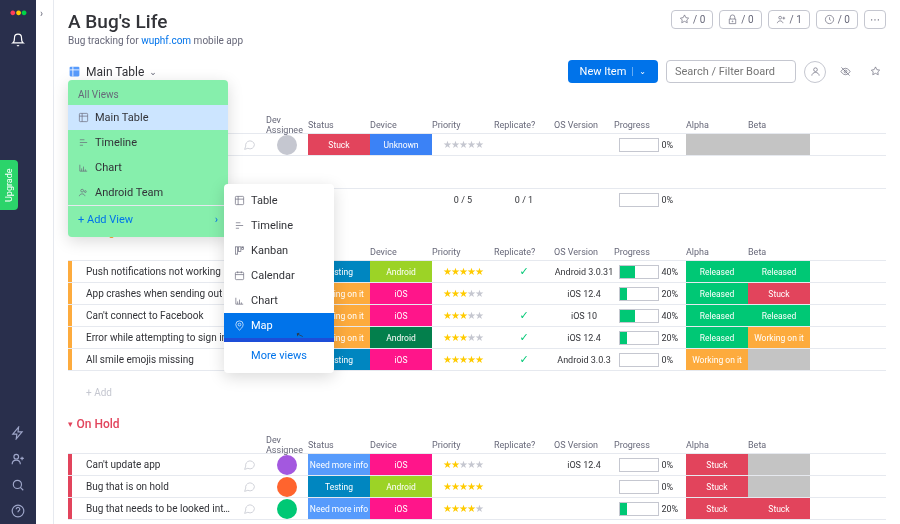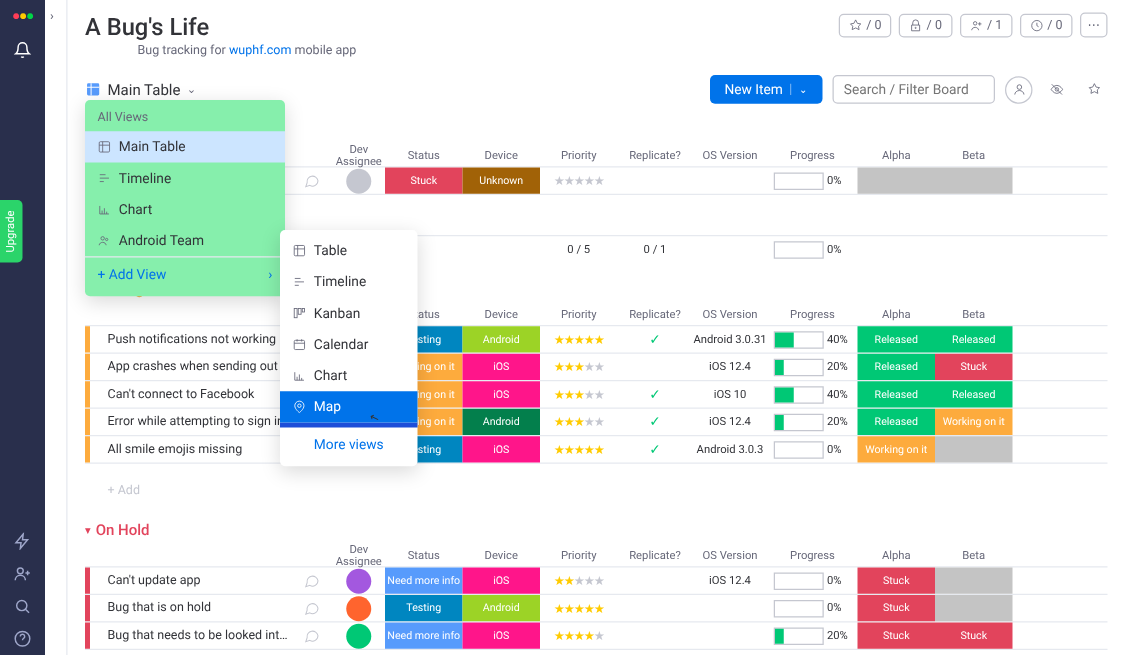--- a/index.html
+++ b/index.html
@@ -8,21 +8,21 @@
 .leftbar .logo { font-size:11px; letter-spacing:-1px; margin-bottom:10px; cursor:pointer; }
 .leftbar .bell { color:#fff; font-size:14px; margin-top:4px; cursor:pointer; }
 .leftbar .bottom { position:absolute; bottom:6px; display:flex; flex-direction:column; align-items:center; gap:12px; }
 .leftbar .bottom svg { width:14px; height:14px; stroke:#9ea6c9; fill:none; stroke-width:2; cursor:pointer; }
 .upgrade { position:absolute; left:0; top:210px; background:#2bd46a; color:#fff; font-size:9px; padding:4px 8px; transform:rotate(-90deg); transform-origin:left top; border-radius:0 0 4px 4px; cursor:pointer; z-index:5; }
 .collapser { width:18px; border-right:1px solid #e6e9ef; position:relative; }
 .collapser .arrow { position:absolute; top:8px; left:4px; font-size:10px; color:#676879; cursor:pointer; }
 .main { flex:1; overflow:hidden; padding:10px 14px 0 14px; }
 .header { display:flex; justify-content:space-between; align-items:flex-start; }
 .titleblock h1 { font-size:19px; font-weight:500; color:#323338; }
-.titleblock .sub { font-size:10px; color:#676879; margin-top:2px;margin-left:42px; }
+.titleblock .sub { font-size:10px; color:#676879; margin-top:2px; }
 .titleblock .sub a { color:#0073ea; text-decoration:none; }
 .header-actions { display:flex; gap:6px; align-items:center; }
 .pill { border:1px solid #c5c7d0; border-radius:4px; padding:3px 7px; font-size:10px; color:#676879; display:flex; align-items:center; gap:3px; cursor:pointer; }
 .viewbar { display:flex; align-items:center; margin-top:14px; gap:8px; position:relative; }
 .viewsel { display:flex; align-items:center; gap:5px; font-size:12px; color:#323338; cursor:pointer; }
 .viewsel svg { width:13px; height:13px; fill:#579bfc; }
 .viewbar .right { margin-left:auto; display:flex; align-items:center; gap:8px; }
 .newitem { background:#0073ea; color:#fff; border:none; border-radius:4px; padding:5px 12px; font-size:11px; display:flex; align-items:center; gap:6px; cursor:pointer; }
 .newitem .caret { border-left:1px solid rgba(255,255,255,.4); padding-left:6px; font-size:8px; }
 .search { border:1px solid #c5c7d0; border-radius:4px; padding:4px 8px; font-size:11px; width:130px; color:#676879; }
@@ -36,21 +36,21 @@
 .dropdown2 { position:absolute; top:184px; left:224px; width:110px; background:#fff; box-shadow:0 4px 16px rgba(0,0,0,.15); border-radius:4px; padding:4px 0; z-index:11; font-size:11px; }
 .dropdown2 .item { padding:6px 10px; display:flex; align-items:center; gap:6px; cursor:pointer; color:#323338; }
 .dropdown2 .item.sel { background:#0073ea; color:#fff; position:relative; }
 .dropdown2 .item.sel::after { content:"↖"; position:absolute; right:30px; bottom:-2px; color:#333; font-size:9px; transform:rotate(-20deg); }
 .dropdown2 .more { text-align:center; color:#0073ea; padding:7px 0; border-top:4px solid #1d4ed8; cursor:pointer; }
 .board { margin-top:10px; font-size:10px; }
 .group { margin-top:14px; }
 .gtitle { display:flex; align-items:center; gap:4px; font-size:12px; font-weight:500; margin-bottom:4px; cursor:pointer; }
 .gtitle .chev { font-size:9px; }
 .cols, .row { display:grid; grid-template-columns:14px 150px 34px 42px 62px 62px 62px 60px 60px 72px 62px 62px; align-items:center; }
-.cols { color:#676879; font-size:9px; text-align:center; height:18px; }
+.cols { color:#676879; font-size:9px; text-align:left; height:18px; }
 .cols .name { text-align:left; }
 .row { height:22px; border-top:1px solid #e6e9ef; }
 .row .bar { width:4px; height:100%; }
 .row .name { font-size:10px; color:#323338; padding-left:4px; text-align:left; white-space:nowrap; overflow:hidden; text-overflow:ellipsis; cursor:pointer; }
 .chat { display:flex; justify-content:center; }
 .chat svg { width:13px; height:13px; stroke:#c5c7d0; fill:none; stroke-width:1.5; }
 .avatar { width:20px; height:20px; border-radius:50%; margin:0 auto; display:block; }
 .cell { height:100%; display:flex; align-items:center; justify-content:center; color:#fff; font-size:8.5px; white-space:nowrap; overflow:hidden; cursor:pointer; }
 .stars { color:#ffcb00; font-size:10px; letter-spacing:-1px; text-align:center; }
 .stars .grey { color:#c5c7d0; }
@@ -189,21 +189,21 @@
           <div class="name"></div>
           <div class="chat">
             <svg viewBox="0 0 24 24">
               <path d="M21 12a8 8 0 01-12 7L3 21l2-6a8 8 0 1116-3z"></path>
             </svg>
           </div>
           <div>
             <div class="avatar" style="background:#c5c7d0;border:none"></div>
           </div>
           <div class="cell" style="background:#e2445c">Stuck</div>
-          <div class="cell" style="background:#a16207">Unknown</div>
+          <div class="cell" style="background:#3b82f6">Unknown</div>
           <div class="stars"><span class="grey">★</span><span class="grey">★</span><span class="grey">★</span><span class="grey">★</span><span class="grey">★</span></div>
           <div class="check"></div>
           <div class="osv"></div>
           <div class="prog">
             <div class="pbar">
               <div class="fill" style="width:0%"></div>
             </div>
             <div class="ppct">0%</div>
           </div>
           <div class="cell" style="background:#c4c4c4"></div>

